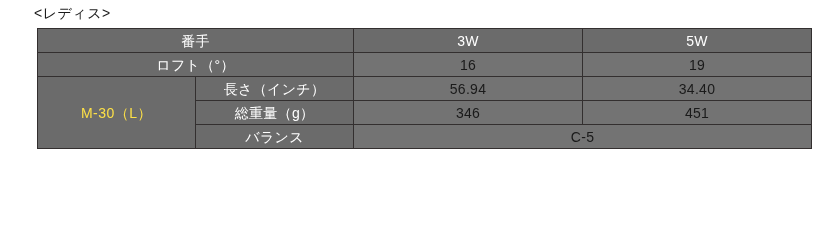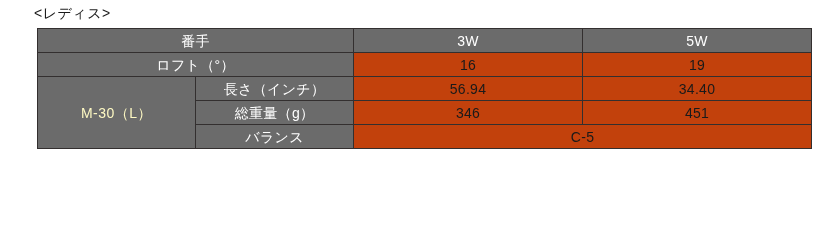--- a/index.html
+++ b/index.html
@@ -56,32 +56,32 @@
   }
 
   .hd {
     background: #6b6b6b;
     color: #ffffff;
     font-weight: normal;
     letter-spacing: 0.3px;
   }
 
   .val {
-    background: #c2410c;
+    background: #737373;
     color: #1a1a1a;
     letter-spacing: 0.3px;
   }
 
   .col-label  { width: 158px; }
   .col-sub    { width: 158px; }
   .col-data   { width: 229px; }
 
   .grp-label {
     background: #6b6b6b;
-    color: #fef9c3;
+    color: #fde047;
     letter-spacing: 0.5px;
     margin-left: 15px;
   }
 </style>
 </head>
 <body>
 
 <div class="page">
 
   <div class="spec-title">&lt;レディス&gt;</div>

